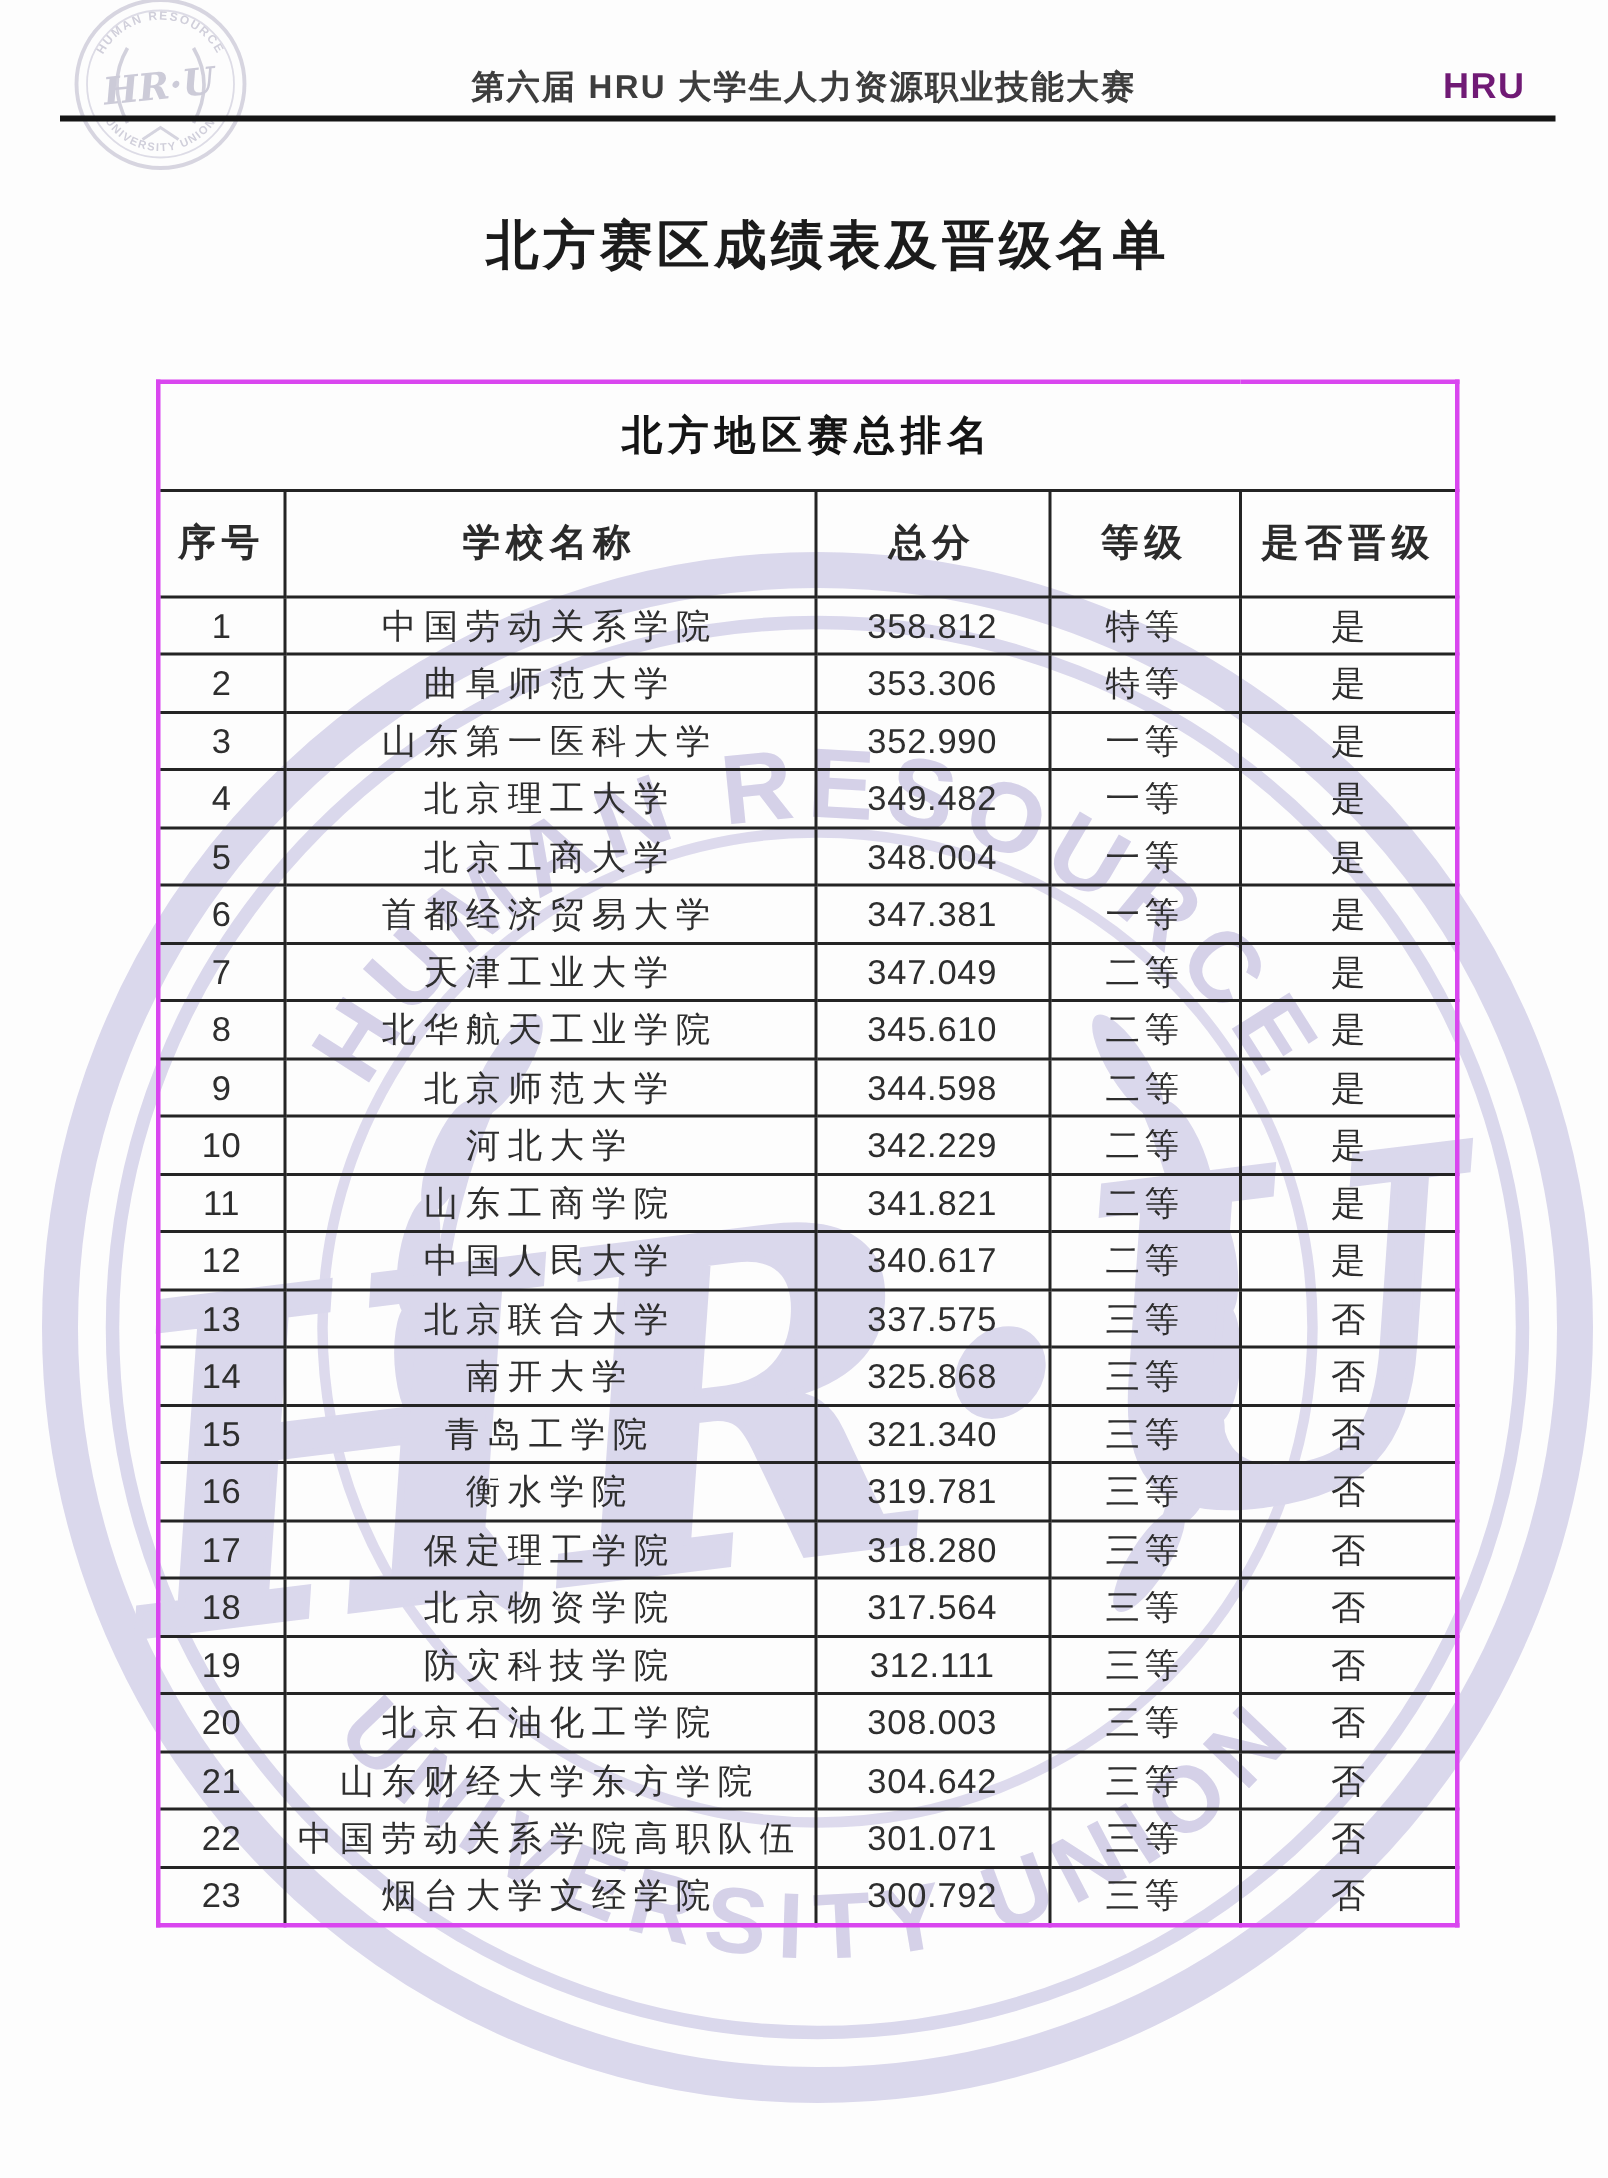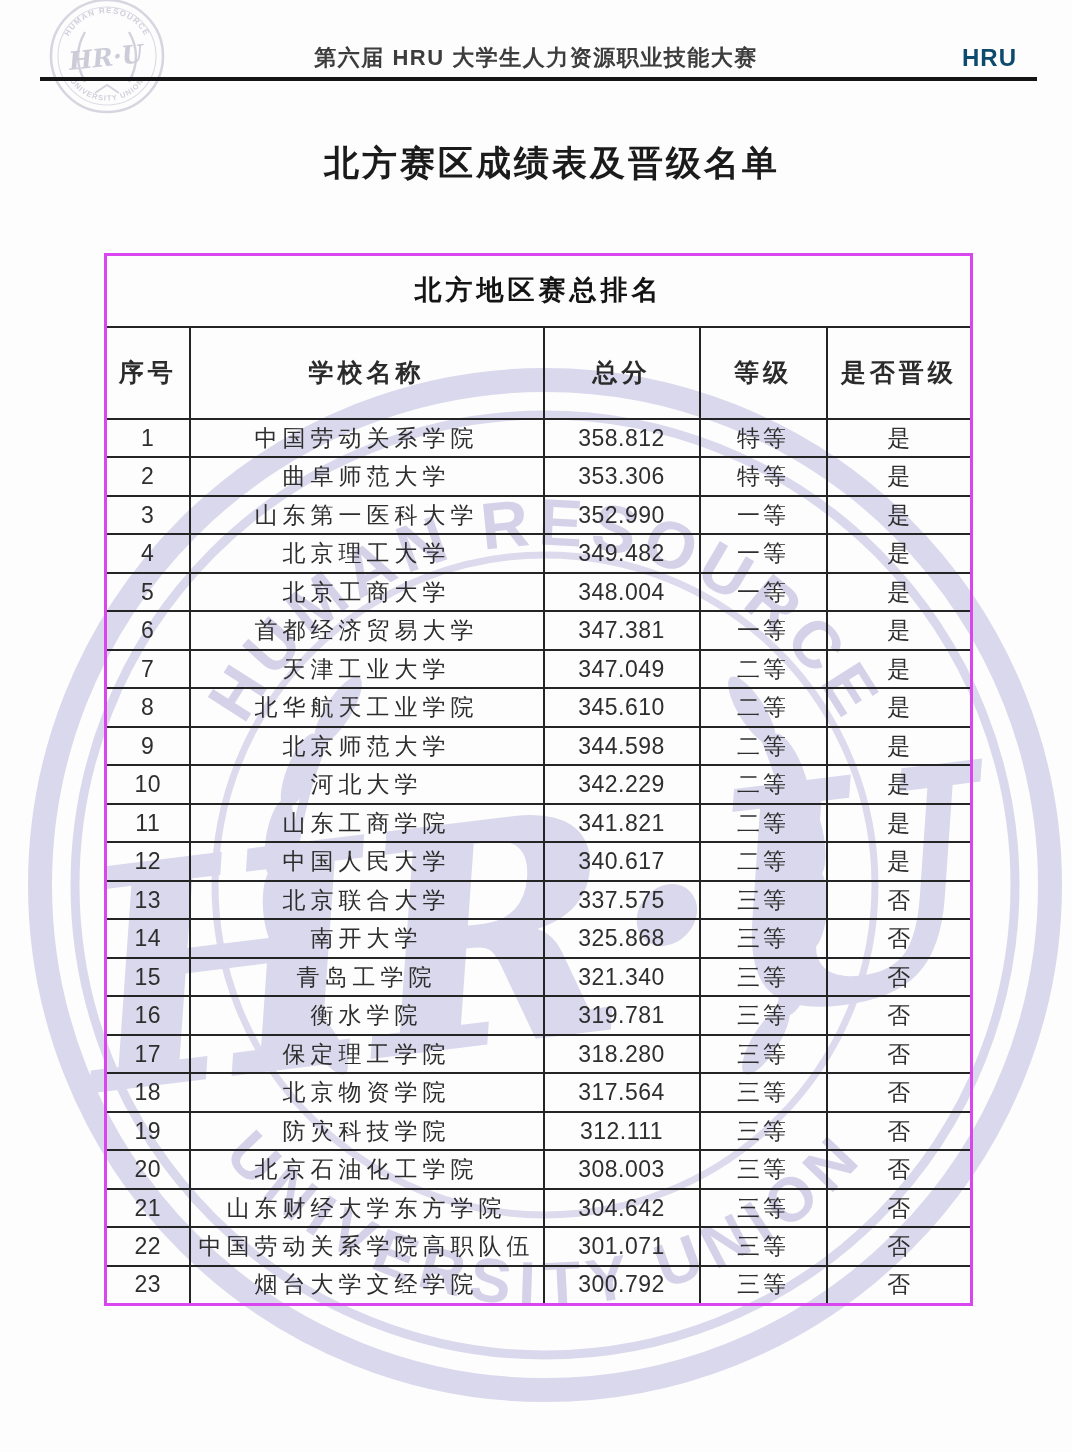--- a/index.html
+++ b/index.html
@@ -13,21 +13,21 @@
   .corner-logo { position:absolute; left:43px; top:-4px; z-index:1; opacity:.85; pointer-events:none; }
 
   .page-header { position:absolute; left:0; top:0; width:100%; z-index:2; }
   .header-title {
     position:absolute; top:43px; left:0; width:100%;
     text-align:center; font-size:22px; font-weight:600;
     color:#3d3d3d; letter-spacing:1.5px;
   }
   .hru-brand {
     position:absolute; top:44px; right:55px;
-    font-size:24px; font-weight:600; color:#0c4a6e; letter-spacing:1px;
+    font-size:24px; font-weight:600; color:#701a75; letter-spacing:1px;
   }
   .header-rule {
     position:absolute; top:77px; left:40px; width:997px; height:4px;
     background:#151515;
   }
 
   .doc-title {
     position:absolute; top:124px; left:0; width:100%; margin:16px; z-index:2;
     text-align:center; font-size:35px; font-weight:700;
     color:#1b1b1b; letter-spacing:3px;
@@ -41,21 +41,21 @@
     background:transparent;
   }
   table.results th, table.results td {
     border:2px solid #242424;
     text-align:center; vertical-align:middle;
     padding:0; line-height:1.15;
     background:transparent;
   }
   tr.title-row   { height:72px; }
   tr.title-row th{ font-size:27px; font-weight:700; color:#141414; letter-spacing:4px; }
-  tr.cols-row    { height:92px; }
+  tr.cols-row    { height:71px; }
   tr.cols-row th { font-size:25px; font-weight:600; color:#2b2b2b; letter-spacing:4px; }
   tr.data-row    { height:38.5px; }
   tr.data-row td { font-size:23px; color:#2e2e2e; }
   td.c-school    { letter-spacing:5px;margin-left:16px; }
   td.c-grade     { letter-spacing:3px; }
   td.c-rank, td.c-score { letter-spacing:.5px; }
 </style>
 </head>
 <body>
 

